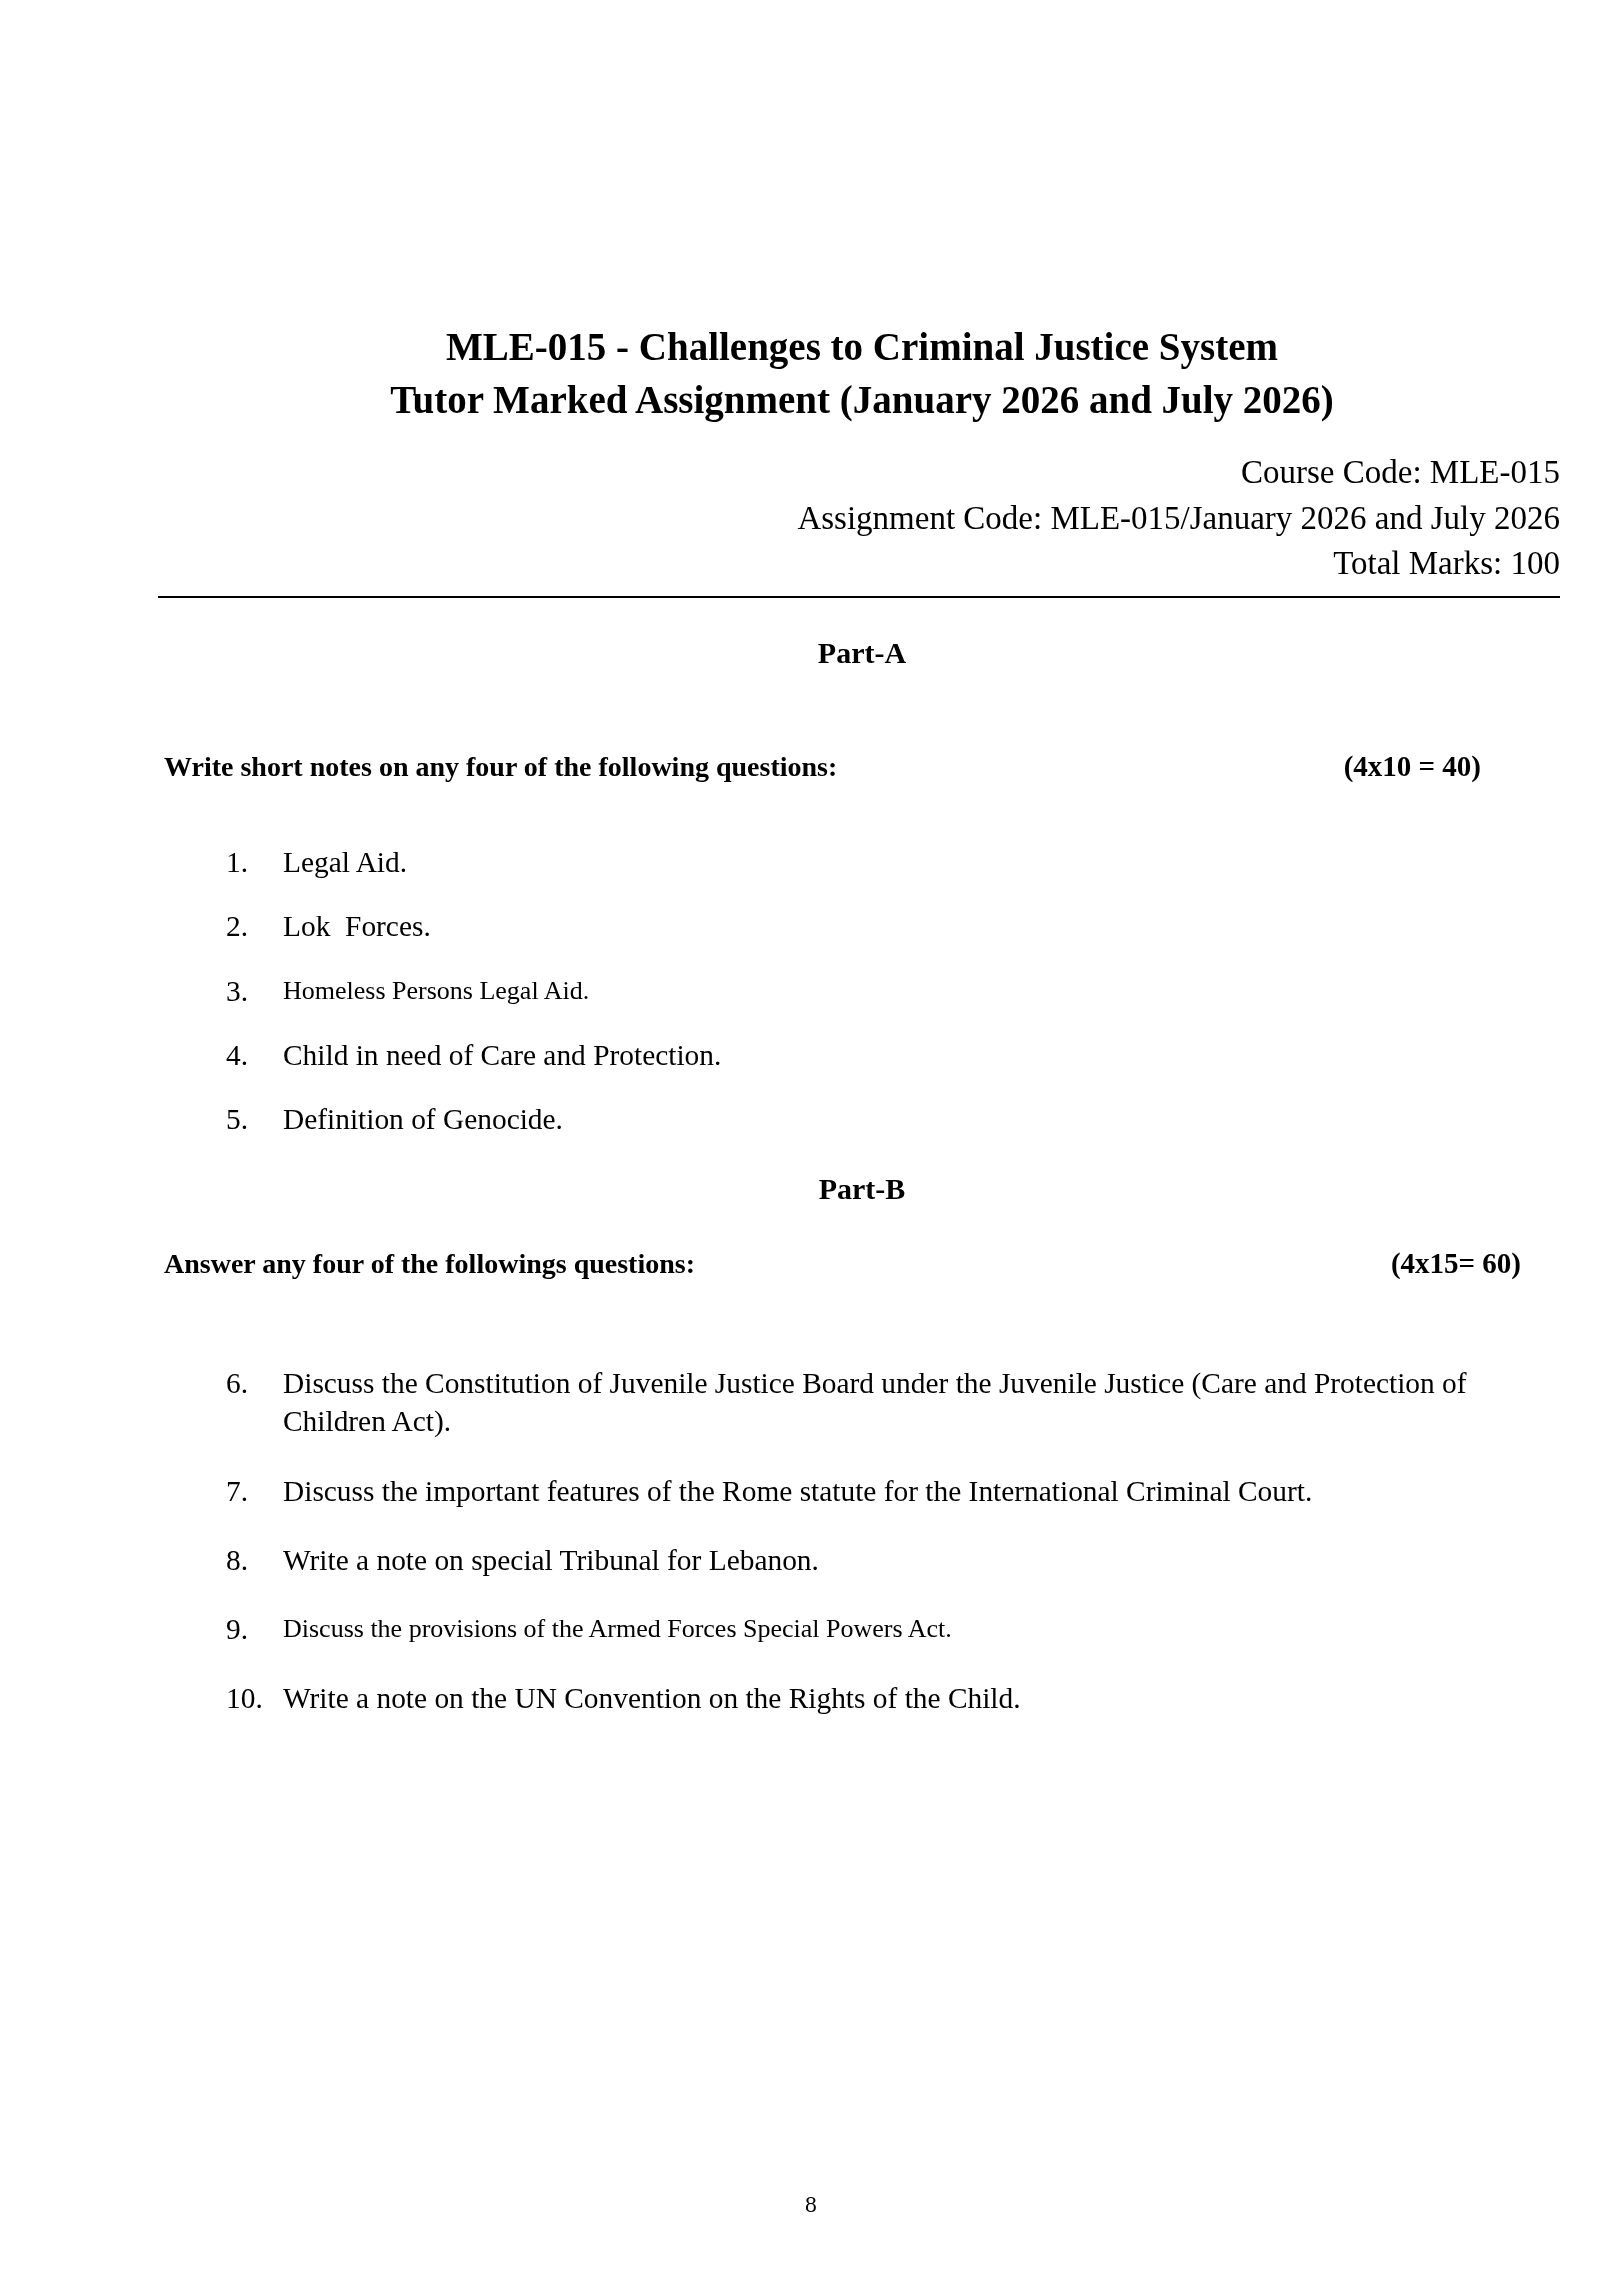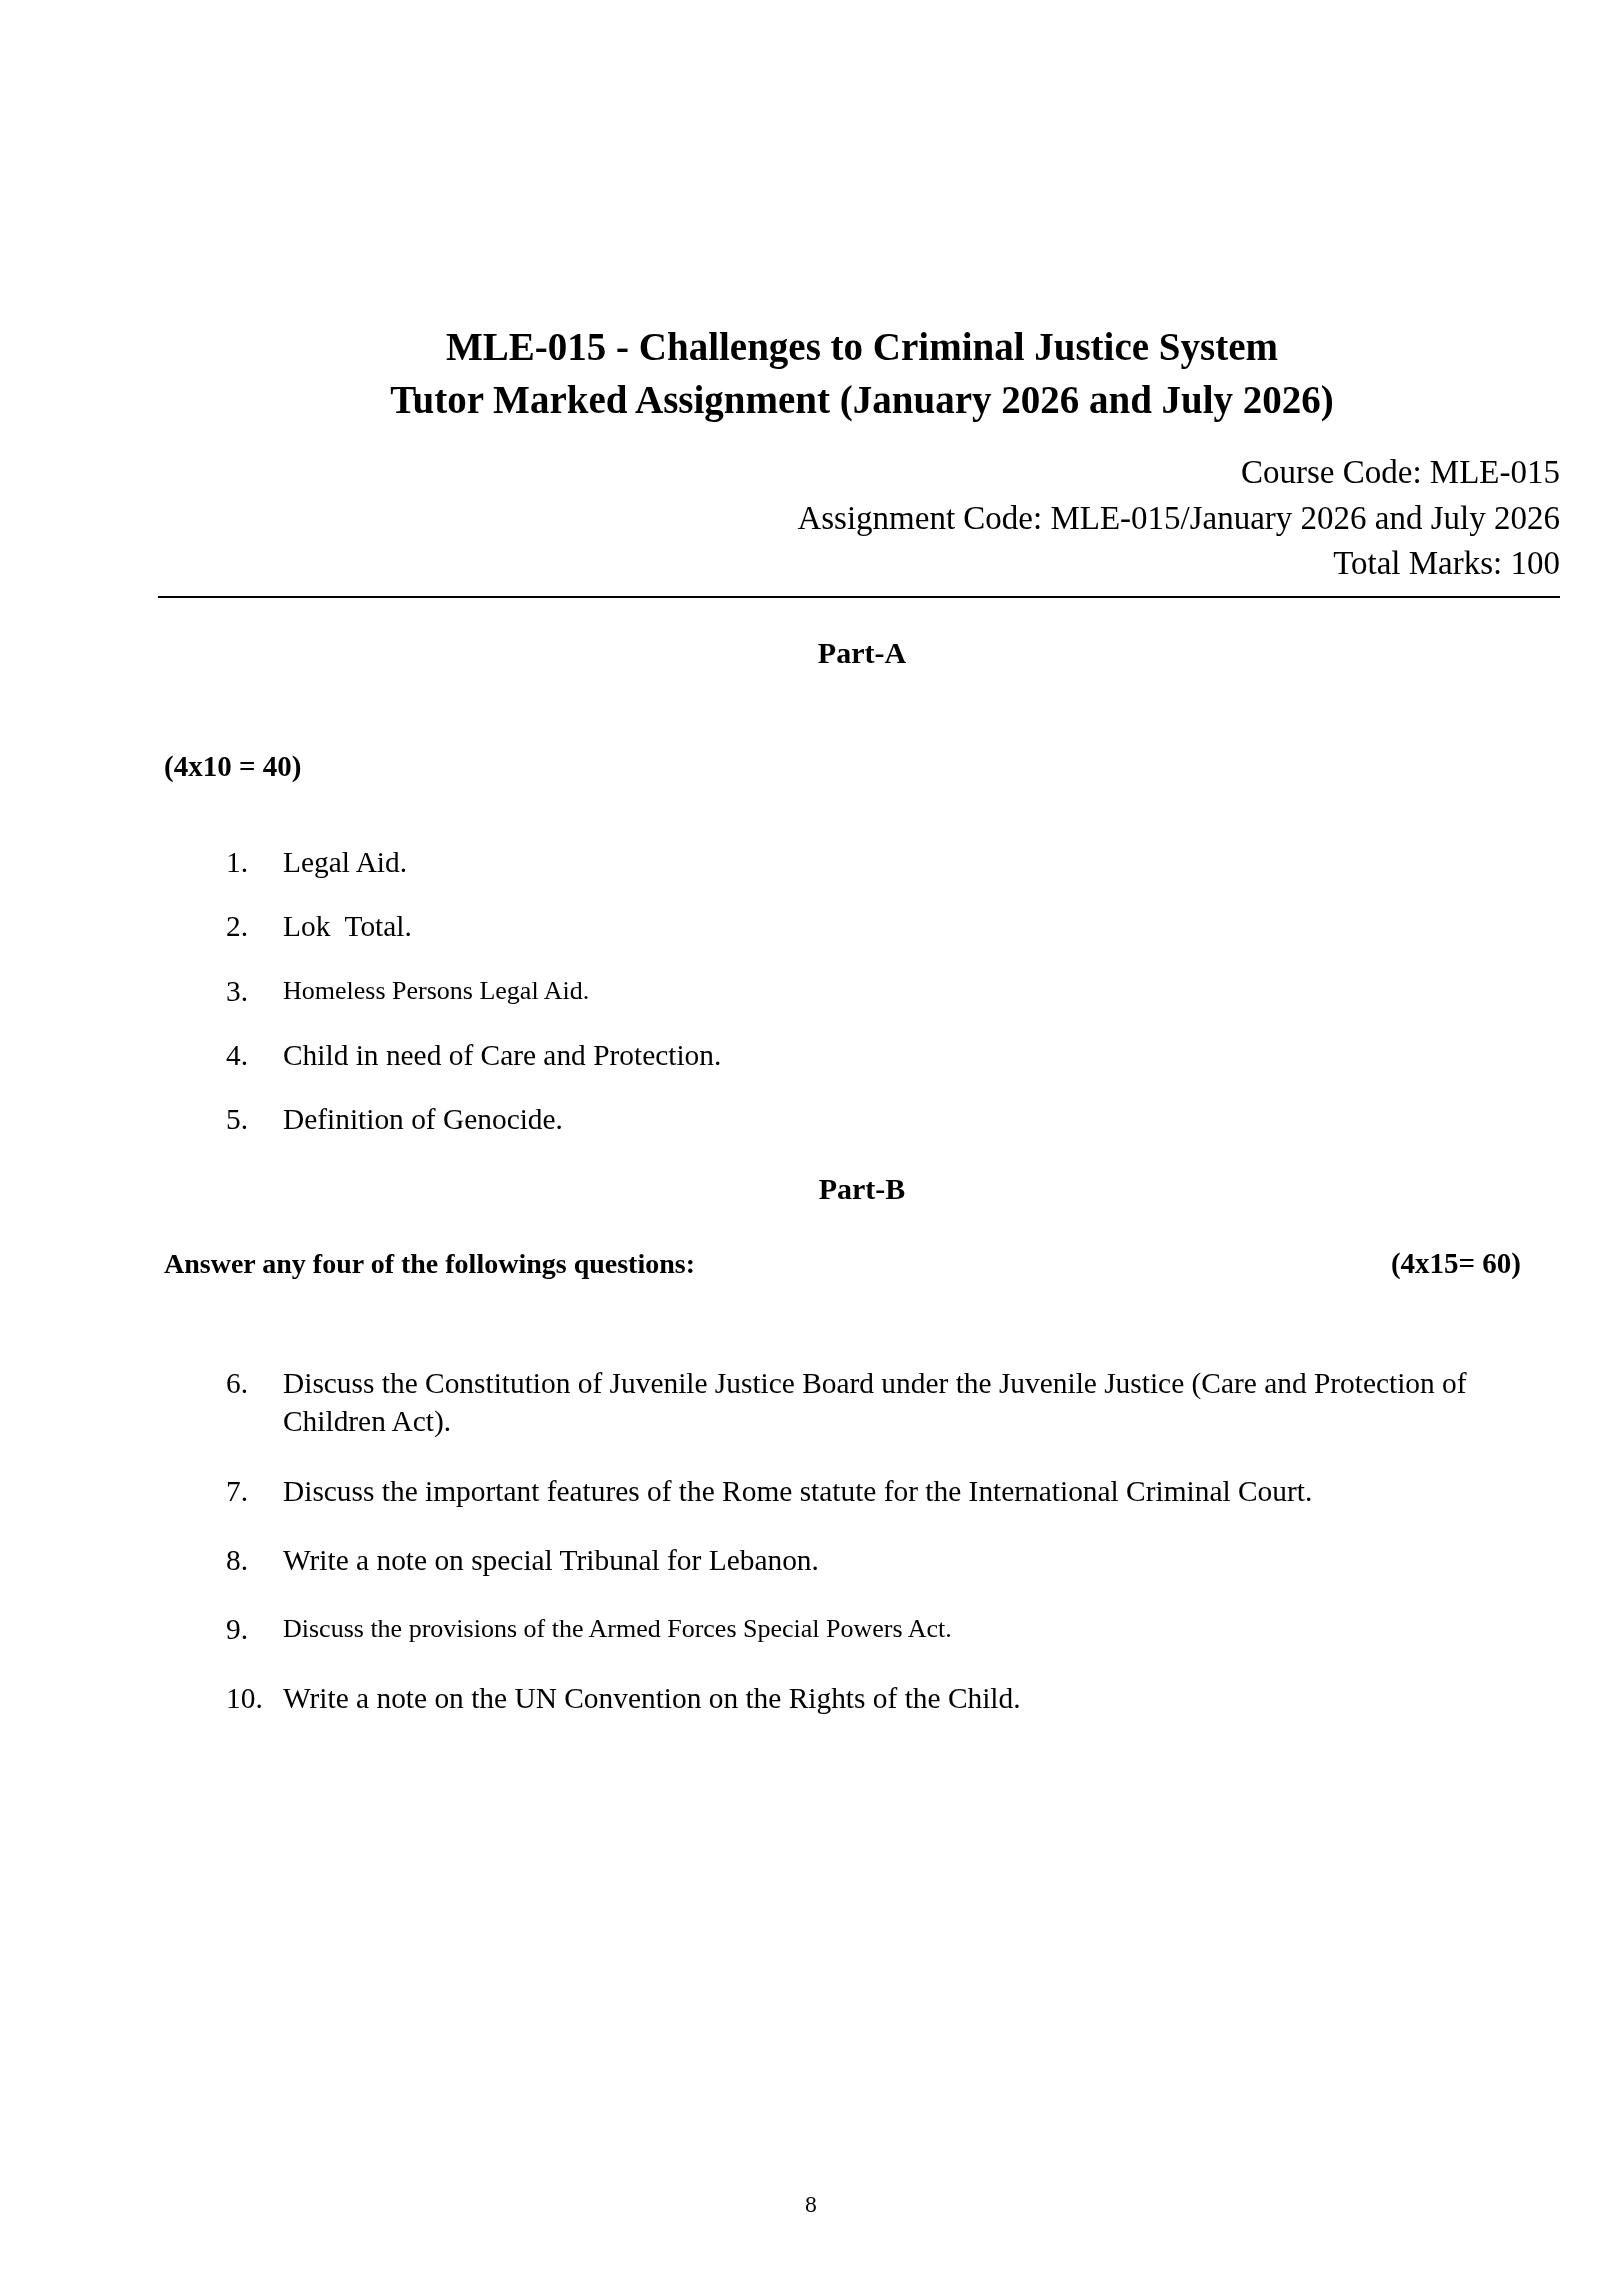--- a/index.html
+++ b/index.html
@@ -121,31 +121,32 @@
       <div>Course Code: MLE-015</div>
       <div>Assignment Code: MLE-015/January 2026 and July 2026</div>
       <div>Total Marks: 100</div>
     </div>
 
     <hr class="rule">
 
     <div class="part-heading">Part-A</div>
 
     <div class="instruction-row">
+      <span>Write short notes on any four of the following questions:</span>
       <span class="marks">(4x10 = 40)</span>
     </div>
 
     <div class="question-list">
       <div class="q-row">
         <span class="q-num">1.</span>
         <span class="q-text">Legal Aid.</span>
       </div>
       <div class="q-row">
         <span class="q-num">2.</span>
-        <span class="q-text">Lok  Total.</span>
+        <span class="q-text">Lok  Forces.</span>
       </div>
       <div class="q-row">
         <span class="q-num">3.</span>
         <span class="q-text small">Homeless Persons Legal Aid.</span>
       </div>
       <div class="q-row">
         <span class="q-num">4.</span>
         <span class="q-text">Child in need of Care and Protection.</span>
       </div>
       <div class="q-row">

